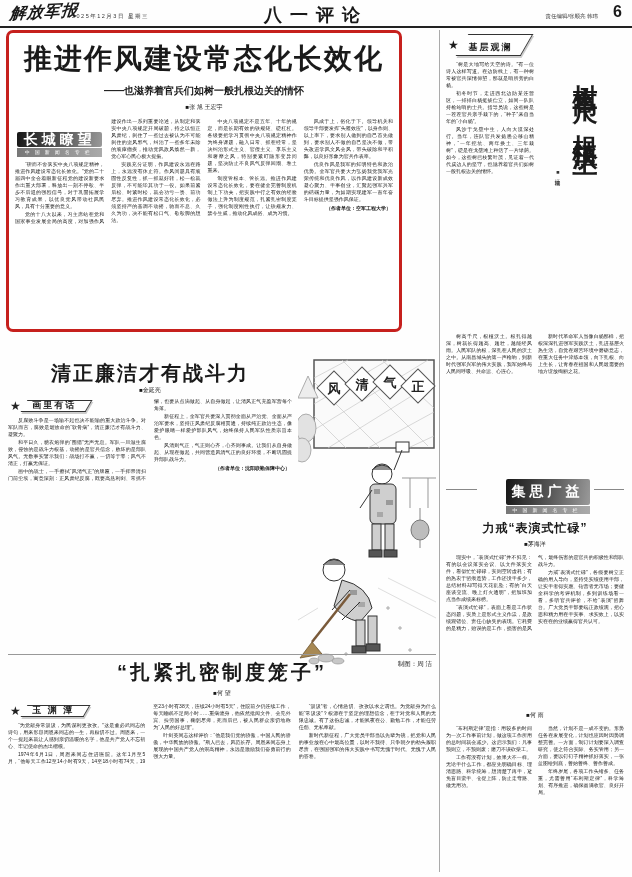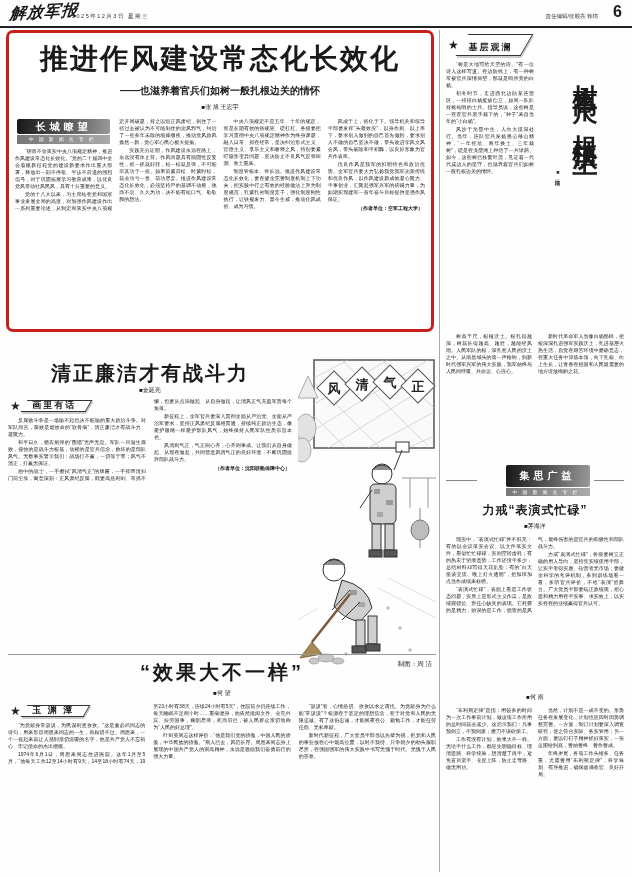--- a/index.html
+++ b/index.html
@@ -12,30 +12,30 @@
   .hdr-date{position:absolute;left:72px;top:13px;font-size:5.5px;letter-spacing:1.5px;color:#333;}
   .hdr-section{position:absolute;left:0;right:0;top:3px;text-align:center;font-size:18px;
                font-weight:900;letter-spacing:8px;}
   .hdr-editors{position:absolute;right:34px;top:13px;font-size:5.5px;color:#333;}
   .hdr-page{position:absolute;right:10px;top:3px;font-size:16px;font-weight:900;}
   
   .bodytxt{font-size:5px;line-height:7px;text-align:justify;overflow:hidden;color:#222;}
   .para{margin:0 0 1px 0;text-indent:2em;}
   .unit{font-size:5px;line-height:7px;text-align:right;margin:2px 2px 0 0;font-weight:bold;}
   
-  .mainbox{position:absolute;left:6px;top:30px;width:428px;height:302px;
+  .mainbox{position:absolute;left:6px;top:30px;width:396px;height:302px;
            border:3px solid #c6201d;border-radius:7px;padding:2px 6px;box-sizing:border-box;background:#fff;}
   .main-headline{margin-top:5px;text-align:center;font-size:28px;font-weight:900;letter-spacing:2px;}
   .main-sub{margin-top:6px;text-align:center;font-size:10px;font-weight:bold;}
   .main-byline{margin-top:5px;text-align:center;font-size:6px;}
   .main-body{margin-top:6px;height:208px;column-count:4;column-gap:7px;}
   
   .logoblk{break-inside:avoid;margin:1px 2px 4px 2px;}
   .logoblk .lg-main{background:linear-gradient(100deg,#161616,#5a5a5a 55%,#9a9a9a);color:#fff;
-       text-align:center;font-size:10px;font-weight:900;letter-spacing:4px;padding:4px 0;border-radius:2px;}
+       text-align:center;font-size:14px;font-weight:900;letter-spacing:4px;padding:4px 0;border-radius:2px;margin-top:14px;}
   .logoblk .lg-bar{margin-top:1px;background:linear-gradient(90deg,#777,#aaa);color:#fff;
        text-align:center;font-size:5px;letter-spacing:5px;padding:1px 0;}
   
   .colhead{break-inside:avoid;display:flex;align-items:center;gap:3px;margin:2px 0 5px 2px;}
   .colhead .star{font-size:12px;line-height:12px;}
   .colhead .slant{border:1px solid #333;border-left:none;transform:skewX(-30deg);
                   padding:1px 12px 1px 8px;background:#fff;box-shadow:2px 2px 0 #ccc;}
   .colhead .slant b{display:inline-block;transform:skewX(30deg);font-size:9px;letter-spacing:2px;}
   
   .middle{position:absolute;left:8px;top:340px;width:428px;height:310px;margin-top:20px;}
@@ -69,20 +69,21 @@
   .sb-gap{height:8px;}
 </style>
 </head>
 <body>
 
 <div class="page">
 
   <div class="hdr">
     <div class="masthead">解放军报</div>
     <div class="hdr-date">2025年12月3日  星期三</div>
+    <div class="hdr-section">八一评论</div>
     <div class="hdr-editors">责任编辑/张顺亮 韩玮</div>
     <div class="hdr-page">6</div>
   </div>
 
   <div class="mainbox">
     <div class="main-headline">推进作风建设常态化长效化</div>
     <div class="main-sub">——也滋养着官兵们如树一般扎根边关的情怀</div>
     <div class="main-byline">■张 旭 王宏宇</div>
     <div class="main-body bodytxt">
       <div class="logoblk">
@@ -218,21 +219,21 @@
           <line x1="80" y1="230" x2="138" y2="260"></line>
             <line x1="90" y1="220" x2="138" y2="244"></line>
           <line x1="20" y1="250" x2="0" y2="262"></line>
         </g>
         <text x="134" y="308" font-size="6.5" text-anchor="end" fill="#222" font-family="Liberation Sans, sans-serif">制图：周 洁</text>
       </svg>
     </div>
   </div>
 
   <div class="bottom">
-    <div class="bot-headline">“效果大不一样”</div>
+    <div class="bot-headline">“扎紧扎密制度笼子”</div>
     <div class="bot-byline">■何 望</div>
     <div class="bot-body bodytxt">
       <div class="colhead">
         <span class="star">★</span>
         <span class="slant"><b>玉 渊 潭</b></span>
       </div>
       <div>
           <p class="para">“为党献身常汲汲，为民谋利更孜孜。”这是董必武同志的诗句，用来形容周恩来同志的一生，再贴切不过。周恩来，一个一提起来就让人感到亲切温暖的名字，他是共产党人不忘初心、牢记使命的杰出楷模。</p>
           <p class="para">1974年6月1日，周恩来同志住进医院。这年1月至5月，“他每天工作12至14小时有9天，14至18小时有74天，19至23小时有38天，连续24小时有5天”，住院前夕仍连续工作，每天睡眠不足两小时……重病缠身，他依然批阅文件、会见外宾、操劳国事，鞠躬尽瘁，死而后已，被人民群众亲切地称为“人民的好总理”。</p>
           <p class="para">叶剑英同志这样评价：“他是我们党的骄傲，中国人民的骄傲，中华民族的骄傲。”斯人已去，风范长存。周恩来同志身上展现的中国共产党人的崇高精神，永远是激励我们奋勇前行的强大力量。</p>

